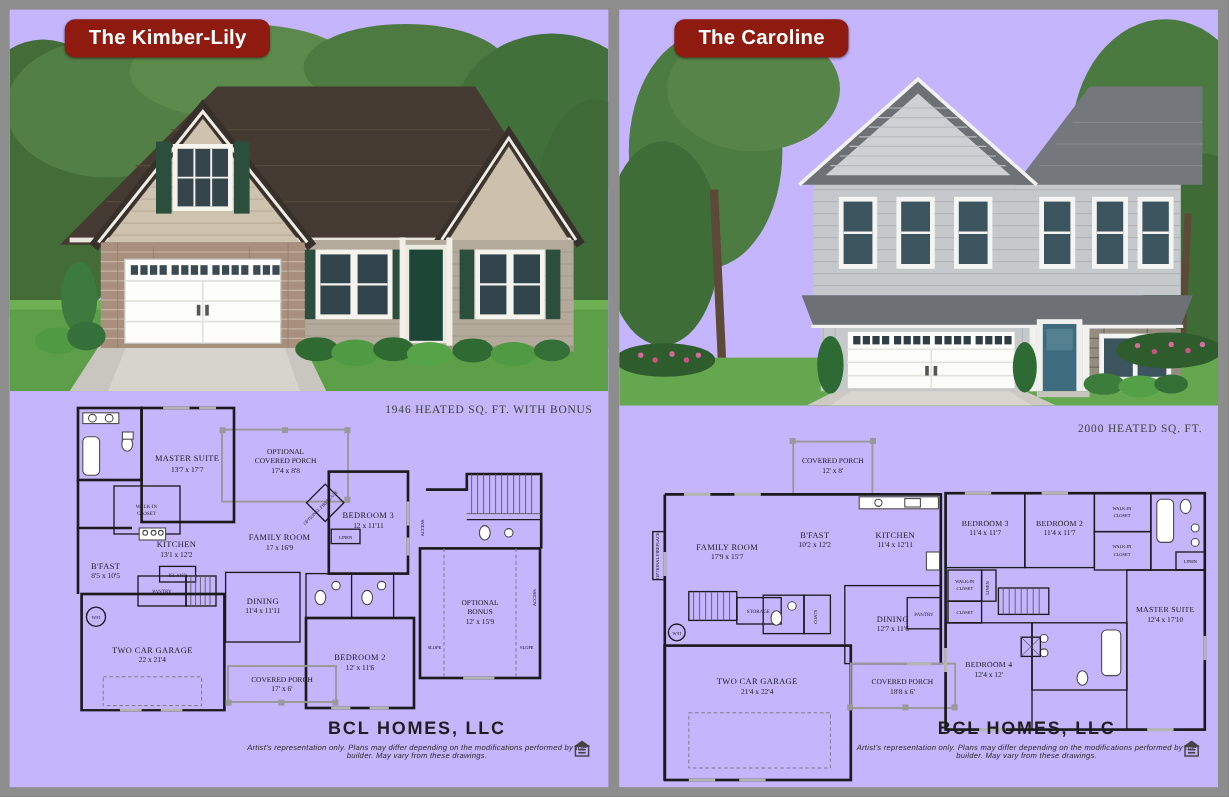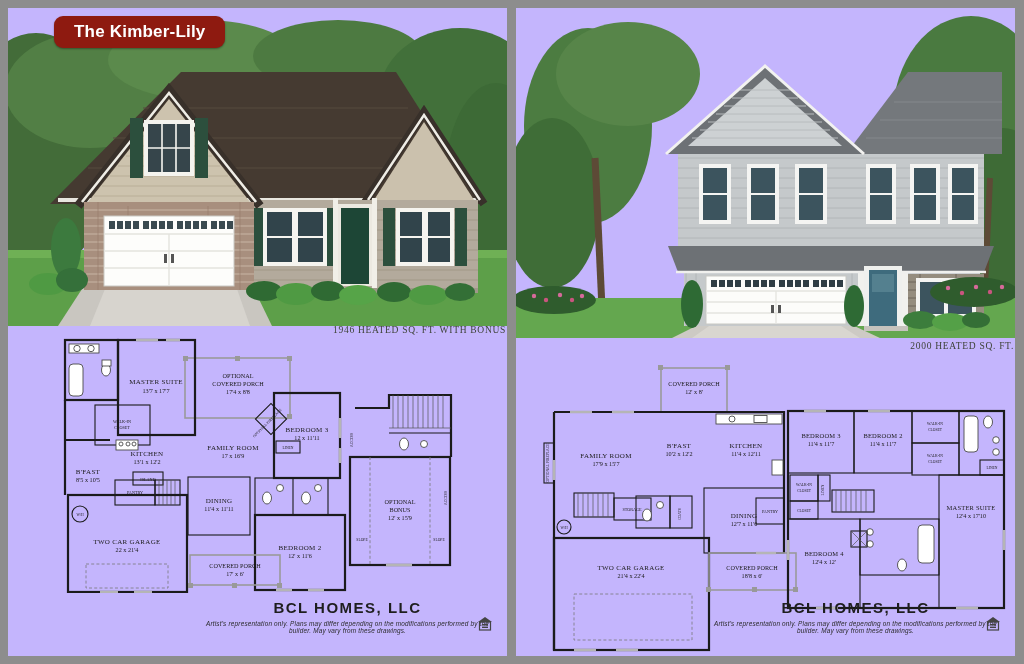--- a/index.html
+++ b/index.html
@@ -1,22 +1,22 @@
 <!DOCTYPE html>
 <html><head>
 <meta charset="utf-8">
 <style>
   html,body { margin:0; padding:0; background:#6f6f6f; }
   .board { width:1024px; height:664px; background:#8d8d8d; display:flex; gap:9px; padding:8px; box-sizing:border-box; font-family:"Liberation Sans",sans-serif; }
   .card { position:relative; background:#c4b5fd; width:499px; height:648px; overflow:hidden; }
   .badge { position:absolute; top:8px; left:46px; background:#8e1a10; color:#fff; font-weight:bold;
            font-size:17px; padding:6px 20px; border-radius:9px; letter-spacing:.2px; box-shadow:0 1px 2px rgba(0,0,0,.35); }
   .render { display:block; }
-  .sqft { position:absolute; right:1px; font-family:"Liberation Serif",serif; font-size:9.5px;
-          letter-spacing:.7px; color:#3d4237; }
+  .sqft { position:absolute; right:13px; font-family:"Liberation Serif",serif; font-size:9.5px;
+          letter-spacing:.7px; color:#3d4237;margin-top:12px; }
   .sqft-left { top:317px; }
   .sqft-right { top:333px; }
   .plan { position:absolute; left:0; }
   .plan-left { top:330px; }
   .plan-right { top:352px; }
   .footer { position:absolute; left:190px; right:10px; bottom:22px; text-align:center; }
   .brand { font-weight:bold; font-size:15px; letter-spacing:1.5px; color:#1e1e1e; }
   .disclaimer { font-size:6.4px; font-style:italic; color:#2a2a2a; margin-top:4px; letter-spacing:.2px; }
   .eh-logo { position:absolute; right:15px; bottom:25px; }
   
@@ -379,20 +379,21 @@
           <circle cx="66" cy="288" r="2.2" fill="#d66a9a"></circle>
         <ellipse cx="458" cy="284" rx="44" ry="15" fill="#2f5c2d"></ellipse>
         <circle cx="432" cy="280" r="2.2" fill="#d66a9a"></circle>
           <circle cx="446" cy="285" r="2.2" fill="#c9557f"></circle>
           <circle cx="460" cy="279" r="2.2" fill="#d66a9a"></circle>
           <circle cx="474" cy="284" r="2.2" fill="#c9557f"></circle>
           <circle cx="486" cy="279" r="2.2" fill="#d66a9a"></circle>
       </g>
     </svg>
 
+    <div class="badge">The Caroline</div>
     <div class="sqft sqft-right">2000 HEATED SQ. FT.</div>
 
     <svg class="plan plan-right" width="499" height="292" viewBox="0 0 499 292">
 
       <g>
         <g>
           <rect x="145" y="8" width="66" height="44" class="porch"></rect>
           <rect x="142" y="5" width="5" height="5" fill="#999"></rect>
             <rect x="209" y="5" width="5" height="5" fill="#999"></rect>
           <text class="t6" x="178" y="26">COVERED PORCH</text>

